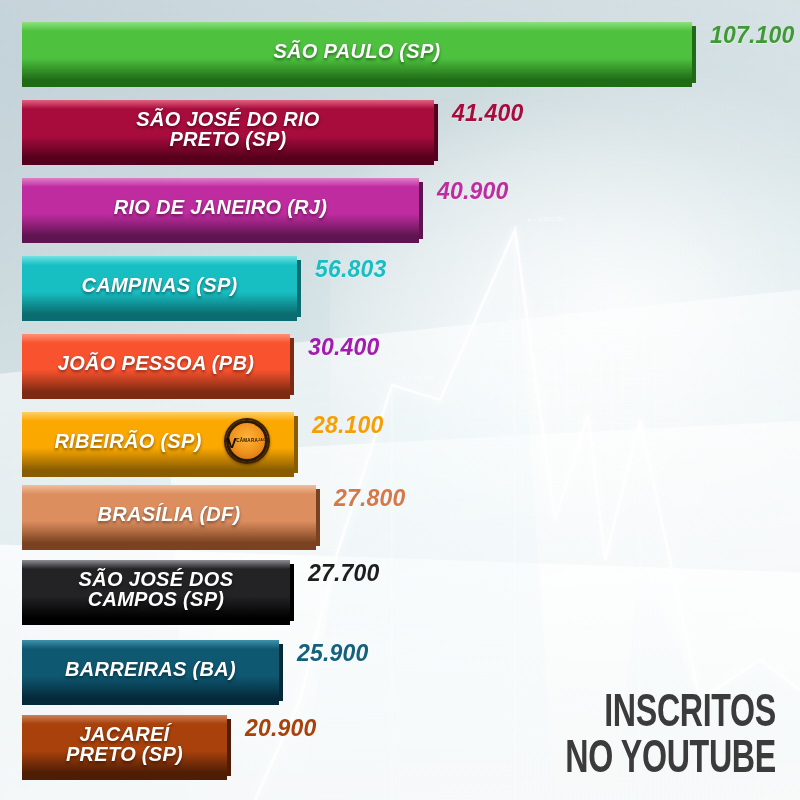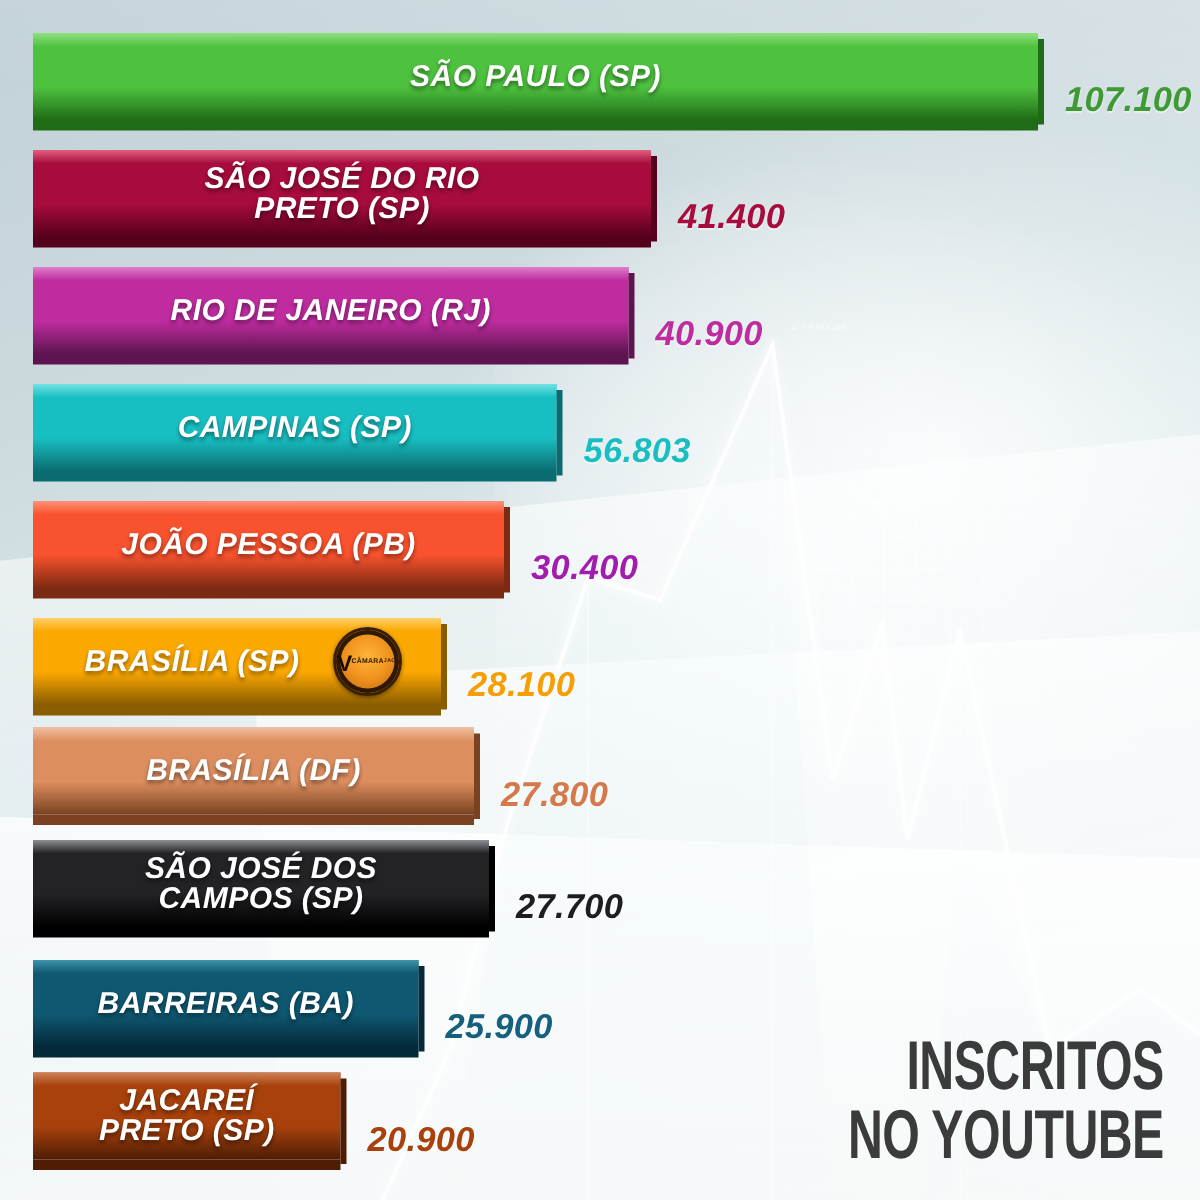--- a/index.html
+++ b/index.html
@@ -44,21 +44,21 @@
   }
   .bg-chart{position:absolute;left:0;top:0;width:800px;height:800px;}
   .bg-ann{
     position:absolute;color:#ffffff;opacity:.62;
     font-size:5.4px;letter-spacing:.2px;white-space:nowrap;
     font-family:"Liberation Sans", sans-serif;
   }
   .bg-ann .tri{font-size:4.6px;margin-right:2px;}
 
   
-  .bar-row{position:absolute;left:0;display:flex;align-items:flex-end;}
+  .bar-row{position:absolute;left:0;display:flex;align-items:flex-start;}
   .bar{
     position:relative;height:58px;box-sizing:border-box;
     display:flex;align-items:center;justify-content:center;
     flex:0 0 auto;
   }
   .bar .face{position:absolute;inset:0;}
   .bar .top-hi{position:absolute;left:0;right:0;top:0;height:9px;}
   .bar .bottom-sh{position:absolute;left:0;right:0;bottom:-7px;height:7px;}
   .bar .side-sh{position:absolute;right:-4px;top:4px;bottom:-3px;width:4px;}
   .bar-label{
@@ -174,66 +174,66 @@
         <div class="bar" style="width: 397px; margin-left: 22px;">
           <div class="face" style="background: linear-gradient(rgb(191, 44, 160) 0%, rgb(191, 44, 160) 62%, rgb(94, 20, 80) 100%);"></div>
           <div class="top-hi" style="background: linear-gradient(rgb(224, 126, 201) 0%, rgb(191, 44, 160) 100%);"></div>
           <div class="bottom-sh" style="background: rgb(94, 20, 80);"></div>
           <div class="side-sh" style="background: rgb(94, 20, 80);"></div>
           <div class="bar-label">RIO DE JANEIRO (RJ)</div>
         </div>
         <div class="bar-value" style="color: rgb(191, 44, 160);">40.900</div>
       </div>
       <div class="bar-row" style="top: 256px;">
-        <div class="bar" style="width: 349px; margin-left: 22px;">
+        <div class="bar" style="width: 275px; margin-left: 22px;">
           <div class="face" style="background: linear-gradient(rgb(24, 191, 194) 0%, rgb(24, 191, 194) 62%, rgb(10, 108, 112) 100%);"></div>
           <div class="top-hi" style="background: linear-gradient(rgb(114, 226, 228) 0%, rgb(24, 191, 194) 100%);"></div>
           <div class="bottom-sh" style="background: rgb(10, 108, 112);"></div>
           <div class="side-sh" style="background: rgb(10, 108, 112);"></div>
           <div class="bar-label">CAMPINAS (SP)</div>
         </div>
         <div class="bar-value" style="color: rgb(24, 191, 194);">56.803</div>
       </div>
       <div class="bar-row" style="top: 334px;">
-        <div class="bar" style="width: 314px; margin-left: 22px;">
+        <div class="bar" style="width: 268px; margin-left: 22px;">
           <div class="face" style="background: linear-gradient(rgb(249, 82, 46) 0%, rgb(249, 82, 46) 62%, rgb(125, 42, 18) 100%);"></div>
           <div class="top-hi" style="background: linear-gradient(rgb(255, 146, 119) 0%, rgb(249, 82, 46) 100%);"></div>
           <div class="bottom-sh" style="background: rgb(125, 42, 18);"></div>
           <div class="side-sh" style="background: rgb(125, 42, 18);"></div>
           <div class="bar-label">JOÃO PESSOA (PB)</div>
         </div>
         <div class="bar-value" style="color: #a21caf;">30.400</div>
       </div>
       <div class="bar-row" style="top: 412px;">
         <div class="bar" style="width: 272px; margin-left: 22px; padding-right: 6px;">
           <div class="face" style="background: linear-gradient(rgb(251, 168, 0) 0%, rgb(251, 168, 0) 62%, rgb(138, 92, 0) 100%);"></div>
           <div class="top-hi" style="background: linear-gradient(rgb(255, 208, 107) 0%, rgb(251, 168, 0) 100%);"></div>
           <div class="bottom-sh" style="background: rgb(138, 92, 0);"></div>
           <div class="side-sh" style="background: rgb(138, 92, 0);"></div>
-          <div class="bar-label">BRASÍLIA (SP)</div>
+          <div class="bar-label">RIBEIRÃO (SP)</div>
           <div class="logo-badge">
             <div class="lg-tv">TV</div>
             <div class="lg-sub">CÂMARA</div>
             <div class="lg-sub2">JACAREÍ</div>
           </div>
         </div>
         <div class="bar-value" style="color: rgb(245, 159, 5);">28.100</div>
       </div>
       <div class="bar-row" style="top: 485px;">
         <div class="bar" style="width: 294px; margin-left: 22px;">
           <div class="face" style="background: linear-gradient(rgb(221, 142, 95) 0%, rgb(221, 142, 95) 62%, rgb(122, 66, 32) 100%);"></div>
           <div class="top-hi" style="background: linear-gradient(rgb(240, 191, 161) 0%, rgb(221, 142, 95) 100%);"></div>
           <div class="bottom-sh" style="background: rgb(122, 66, 32);"></div>
           <div class="side-sh" style="background: rgb(122, 66, 32);"></div>
           <div class="bar-label">BRASÍLIA (DF)</div>
         </div>
         <div class="bar-value" style="color: rgb(213, 121, 74);">27.800</div>
       </div>
       <div class="bar-row" style="top: 560px;">
-        <div class="bar" style="width: 304px; margin-left: 22px;">
+        <div class="bar" style="width: 268px; margin-left: 22px;">
           <div class="face" style="background: linear-gradient(rgb(35, 35, 38) 0%, rgb(35, 35, 38) 62%, rgb(0, 0, 0) 100%);"></div>
           <div class="top-hi" style="background: linear-gradient(rgb(141, 141, 146) 0%, rgb(35, 35, 38) 100%);"></div>
           <div class="bottom-sh" style="background: rgb(0, 0, 0);"></div>
           <div class="side-sh" style="background: rgb(0, 0, 0);"></div>
           <div class="bar-label">SÃO JOSÉ DOS
 CAMPOS (SP)</div>
         </div>
         <div class="bar-value" style="color: rgb(30, 30, 32);">27.700</div>
       </div>
       <div class="bar-row" style="top: 640px;">

